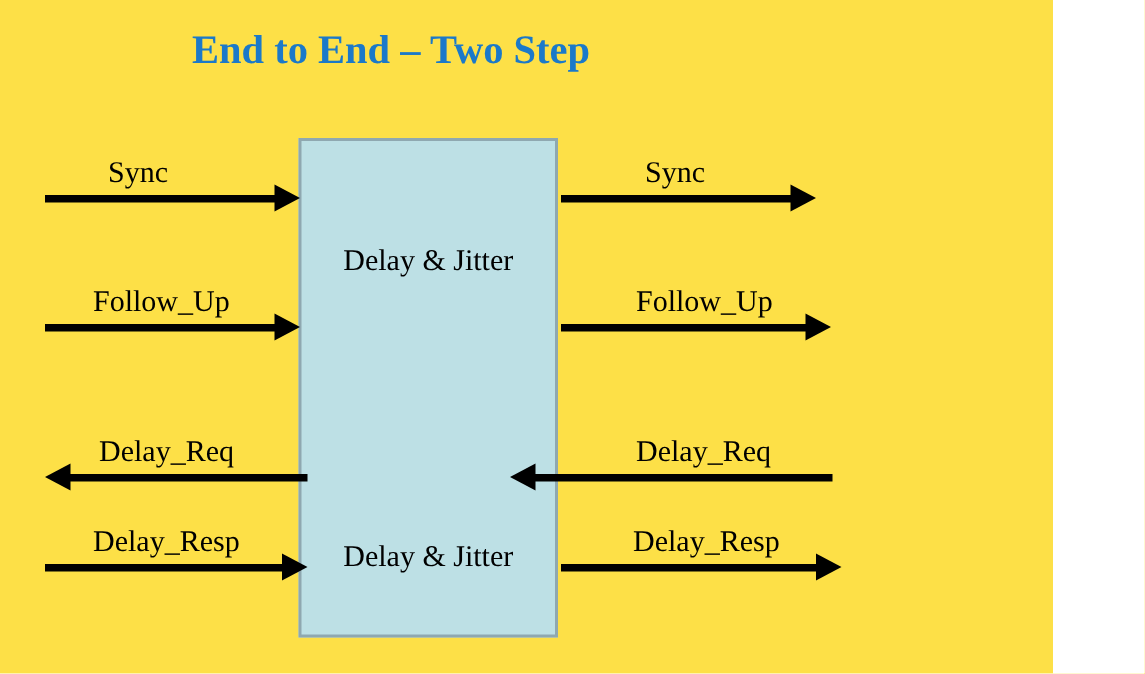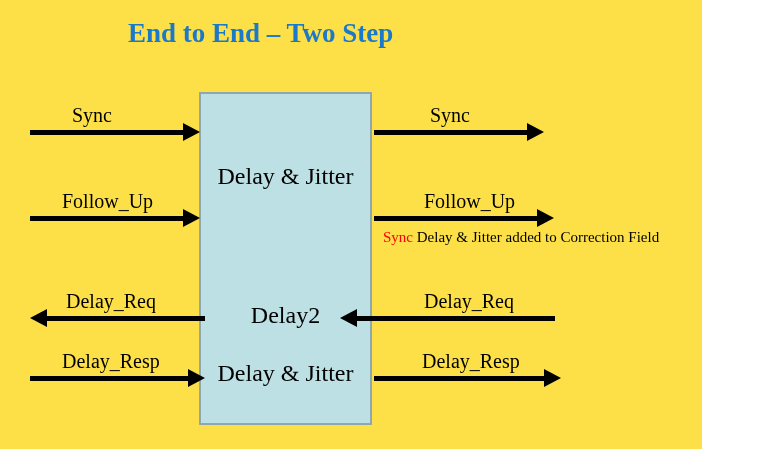--- a/index.html
+++ b/index.html
@@ -38,21 +38,21 @@
     height: 333px;
     background: #bde0e5;
     border: 2px solid #8fa8b0;
     box-sizing: border-box;
   }
   .box-label {
     position: absolute;
     left: 199px;
     width: 173px;
     text-align: center;
-    font-size: 24px;
+    font-size: 20px;
     color: #000000;
     white-space: nowrap;
   }
   #box-label-upper  { top: 163px; }
   #box-label-delay2 { top: 302px; }
   #box-label-lower  { top: 360px; }
 
   
   .arrow-row {
     position: absolute;
@@ -99,21 +99,20 @@
 <body>
 
 <div id="canvas">
 
   <div id="slide-title">End to End – Two Step</div>
 
   <div id="network-box"></div>
 
   <div class="box-label" id="box-label-upper">Delay &amp; Jitter</div>
 
-  <div class="box-label" id="box-label-delay2">Delay2</div>
 
   <div class="box-label" id="box-label-lower">Delay &amp; Jitter</div>
 
   <div class="arrow-row" style="left:30px; top:104px; width:170px;">
     <div class="arrow-label" style="left:42px;">Sync</div>
     <div class="arrow-line" style="left:0px; top:26px; width:155px;"></div>
     <div class="arrow-head right" style="left:153px; top:19px;"></div>
   </div>
 
   <div class="arrow-row" style="left:30px; top:190px; width:170px;">
@@ -151,18 +150,15 @@
     <div class="arrow-line" style="left:16px; top:26px; width:199px;"></div>
     <div class="arrow-head left" style="left:0px; top:19px;"></div>
   </div>
 
   <div class="arrow-row" style="left:374px; top:350px; width:185px;">
     <div class="arrow-label" style="left:48px;">Delay_Resp</div>
     <div class="arrow-line" style="left:0px; top:26px; width:172px;"></div>
     <div class="arrow-head right" style="left:170px; top:19px;"></div>
   </div>
 
-  <div class="annotation" style="left:383px; top:229px;">
-    <span class="tag-red">Sync</span><span> </span><span>Delay &amp; Jitter added to Correction Field</span>
-  </div>
 
 
 </div>
 
 </body></html>

